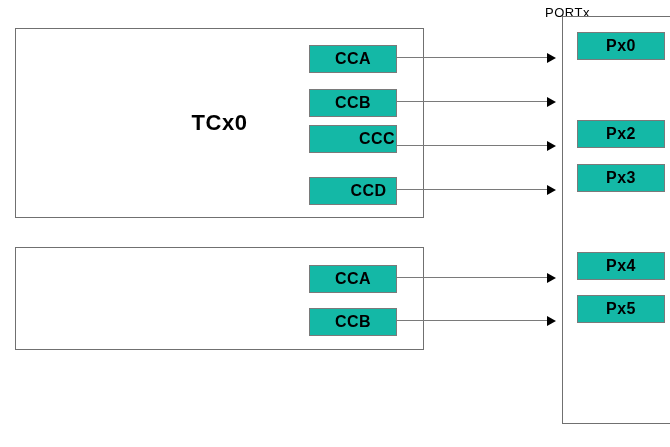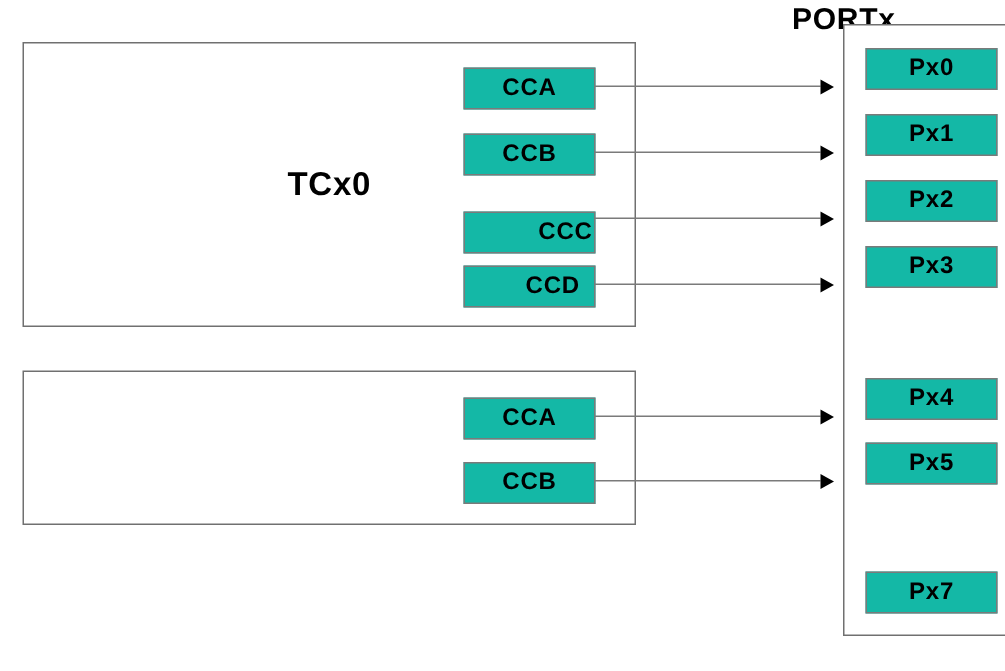--- a/index.html
+++ b/index.html
@@ -37,24 +37,24 @@
     background: #14b8a6;
     display: flex;
     align-items: center;
     justify-content: center;
     font-weight: bold;
     font-size: 16px;
     letter-spacing: 0.5px;
   }
   .port-title {
     position: absolute;
-    left: 528px;
+    left: 545px;
     top: 0px;
-    font-weight: bold;
-    font-size: 20px;
+    font-weight: normal;
+    font-size: 13px;
     line-height: 26px;
     letter-spacing: 0.5px;
   }
   .connector {
     position: absolute;
     left: 396px;
     width: 151px;
     height: 1px;
     background: #7a7a7a;
   }
@@ -72,37 +72,35 @@
 <body>
 
 <div class="canvas">
 
   <div class="port-title">PORTx</div>
 
   <div class="outer-box" style="left:15px; top:28px; width:409px; height:190px;">
     <span class="block-label">TCx0</span>
     <div class="cell" style="left:293px; top:16px;">CCA</div>
     <div class="cell" style="left:293px; top:60px;">CCB</div>
-    <div class="cell" style="left:293px; top:112px;padding-left:48px;">CCC</div>
+    <div class="cell" style="left:293px; top:96px;padding-left:48px;">CCC</div>
     <div class="cell" style="left:293px; top:148px;padding-left:31px;">CCD</div>
   </div>
 
   <div class="outer-box" style="left:15px; top:247px; width:409px; height:103px;">
     <div class="cell" style="left:293px; top:17px;">CCA</div>
     <div class="cell" style="left:293px; top:60px;">CCB</div>
   </div>
 
   <div class="outer-box" style="left:542px; top:16px; width:117px; height:408px;margin-left:20px;">
     <div class="cell" style="left:14px; top:15px;">Px0</div>
-    <div class="cell" style="left:14px; top:59px;">Px1</div>
     <div class="cell" style="left:14px; top:103px;text-align:center;">Px2</div>
     <div class="cell" style="left:14px; top:147px;">Px3</div>
     <div class="cell" style="left:14px; top:235px;text-align:right;">Px4</div>
     <div class="cell" style="left:14px; top:278px;">Px5</div>
-    <div class="cell" style="left:14px; top:364px;">Px7</div>
   </div>
 
   <div class="connector" style="top:57px;"></div>
   <div class="arrow-head" style="top:53px;"></div>
 
   <div class="connector" style="top:101px;"></div>
   <div class="arrow-head" style="top:97px;"></div>
 
   <div class="connector" style="top:145px;"></div>
   <div class="arrow-head" style="top:141px;"></div>

